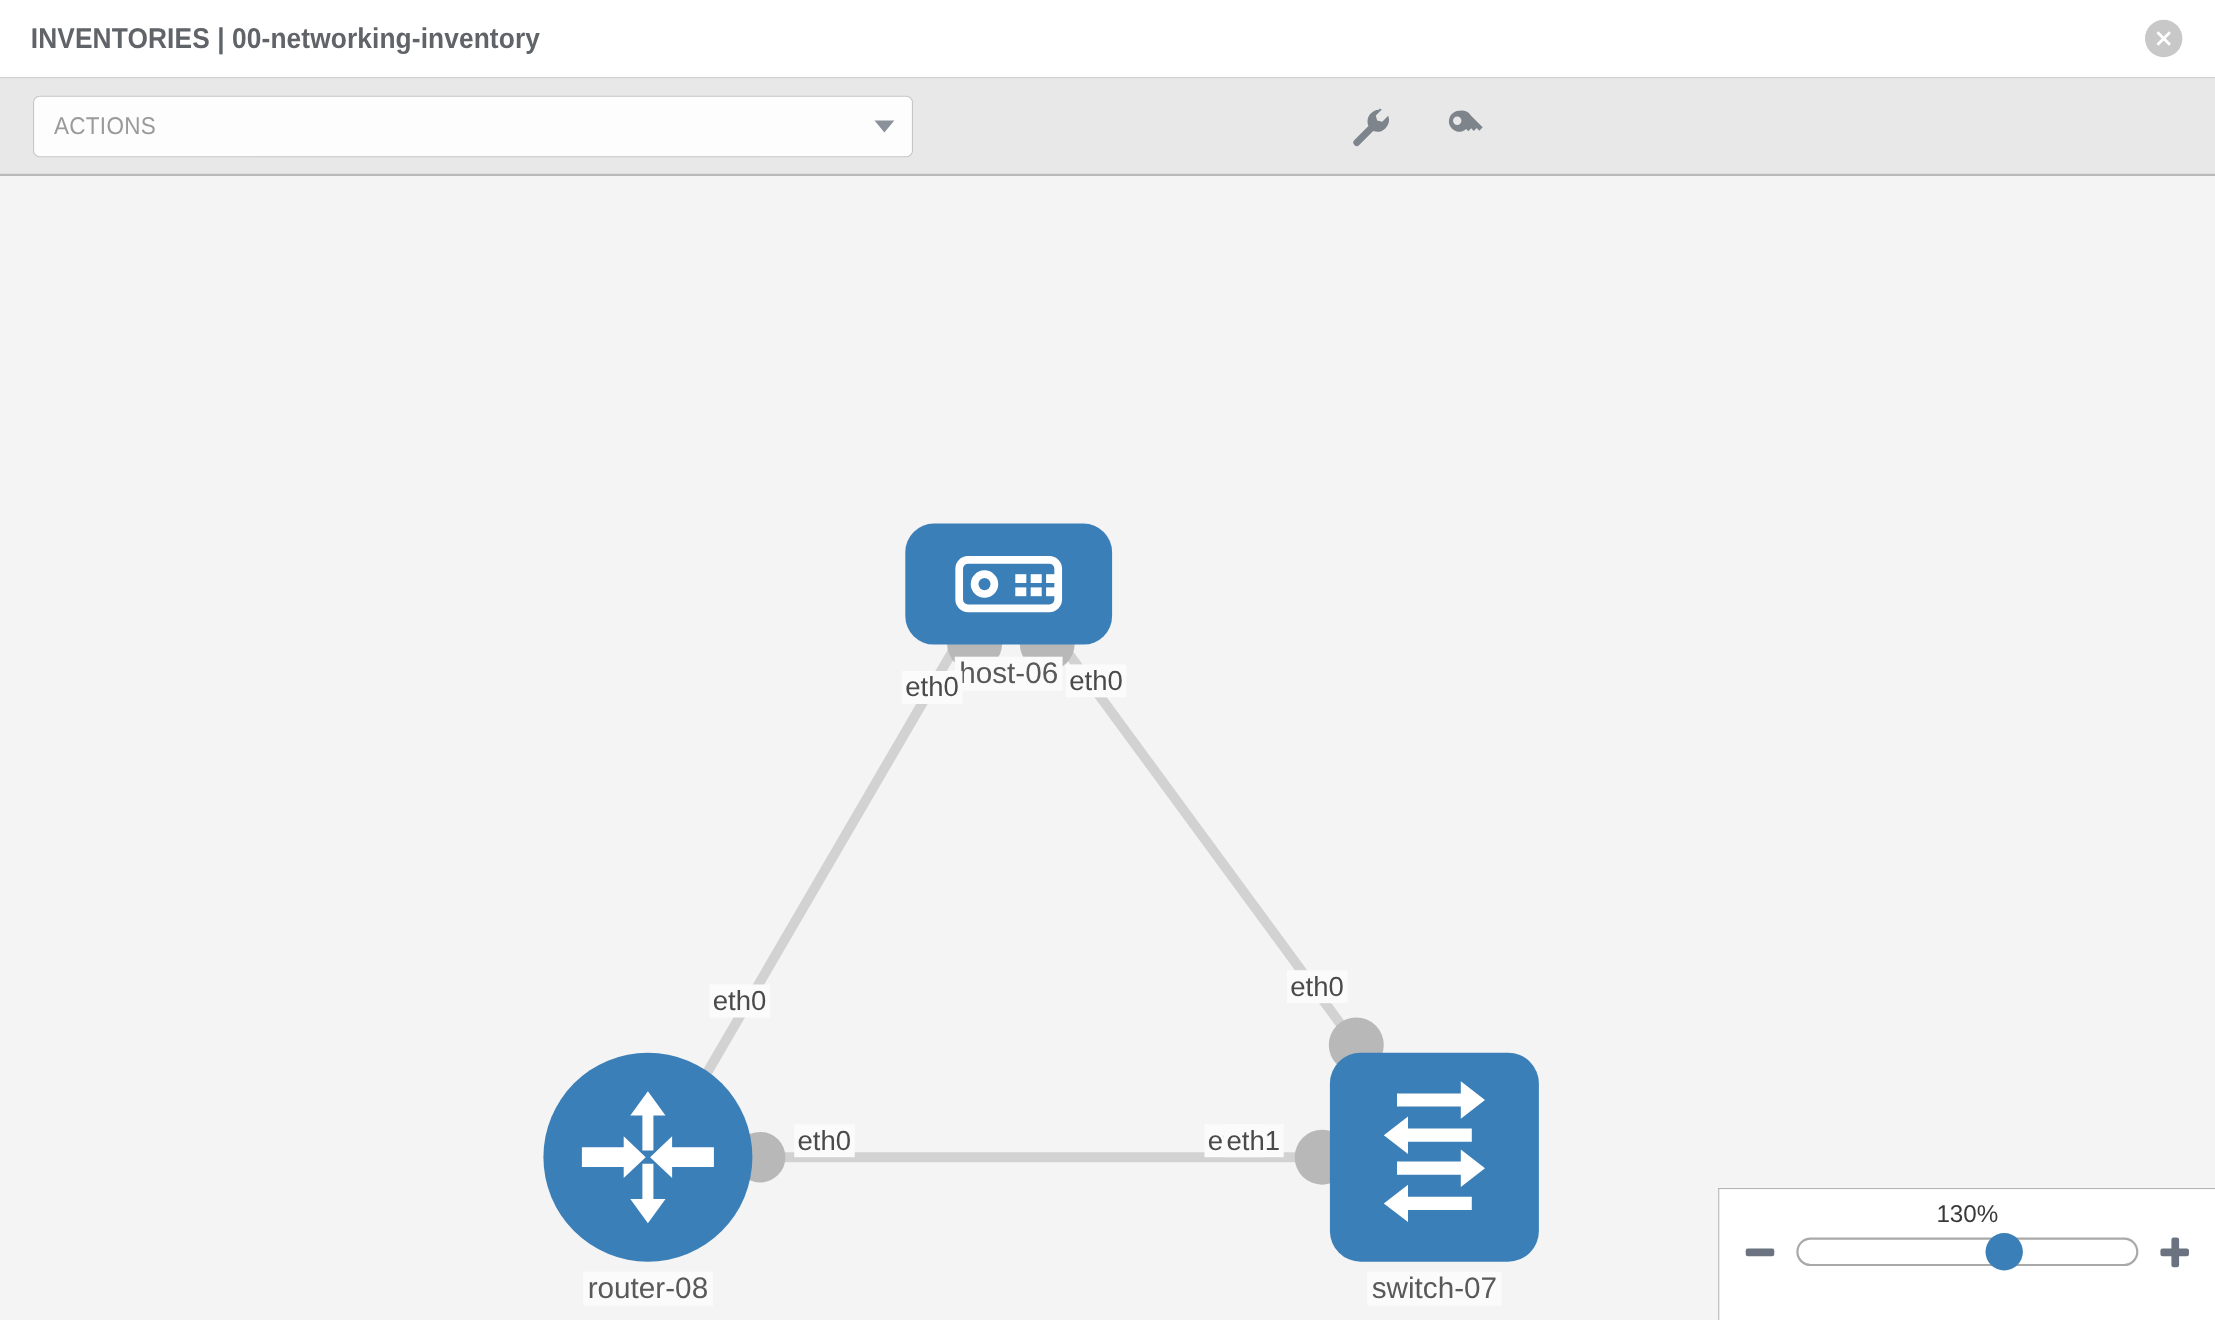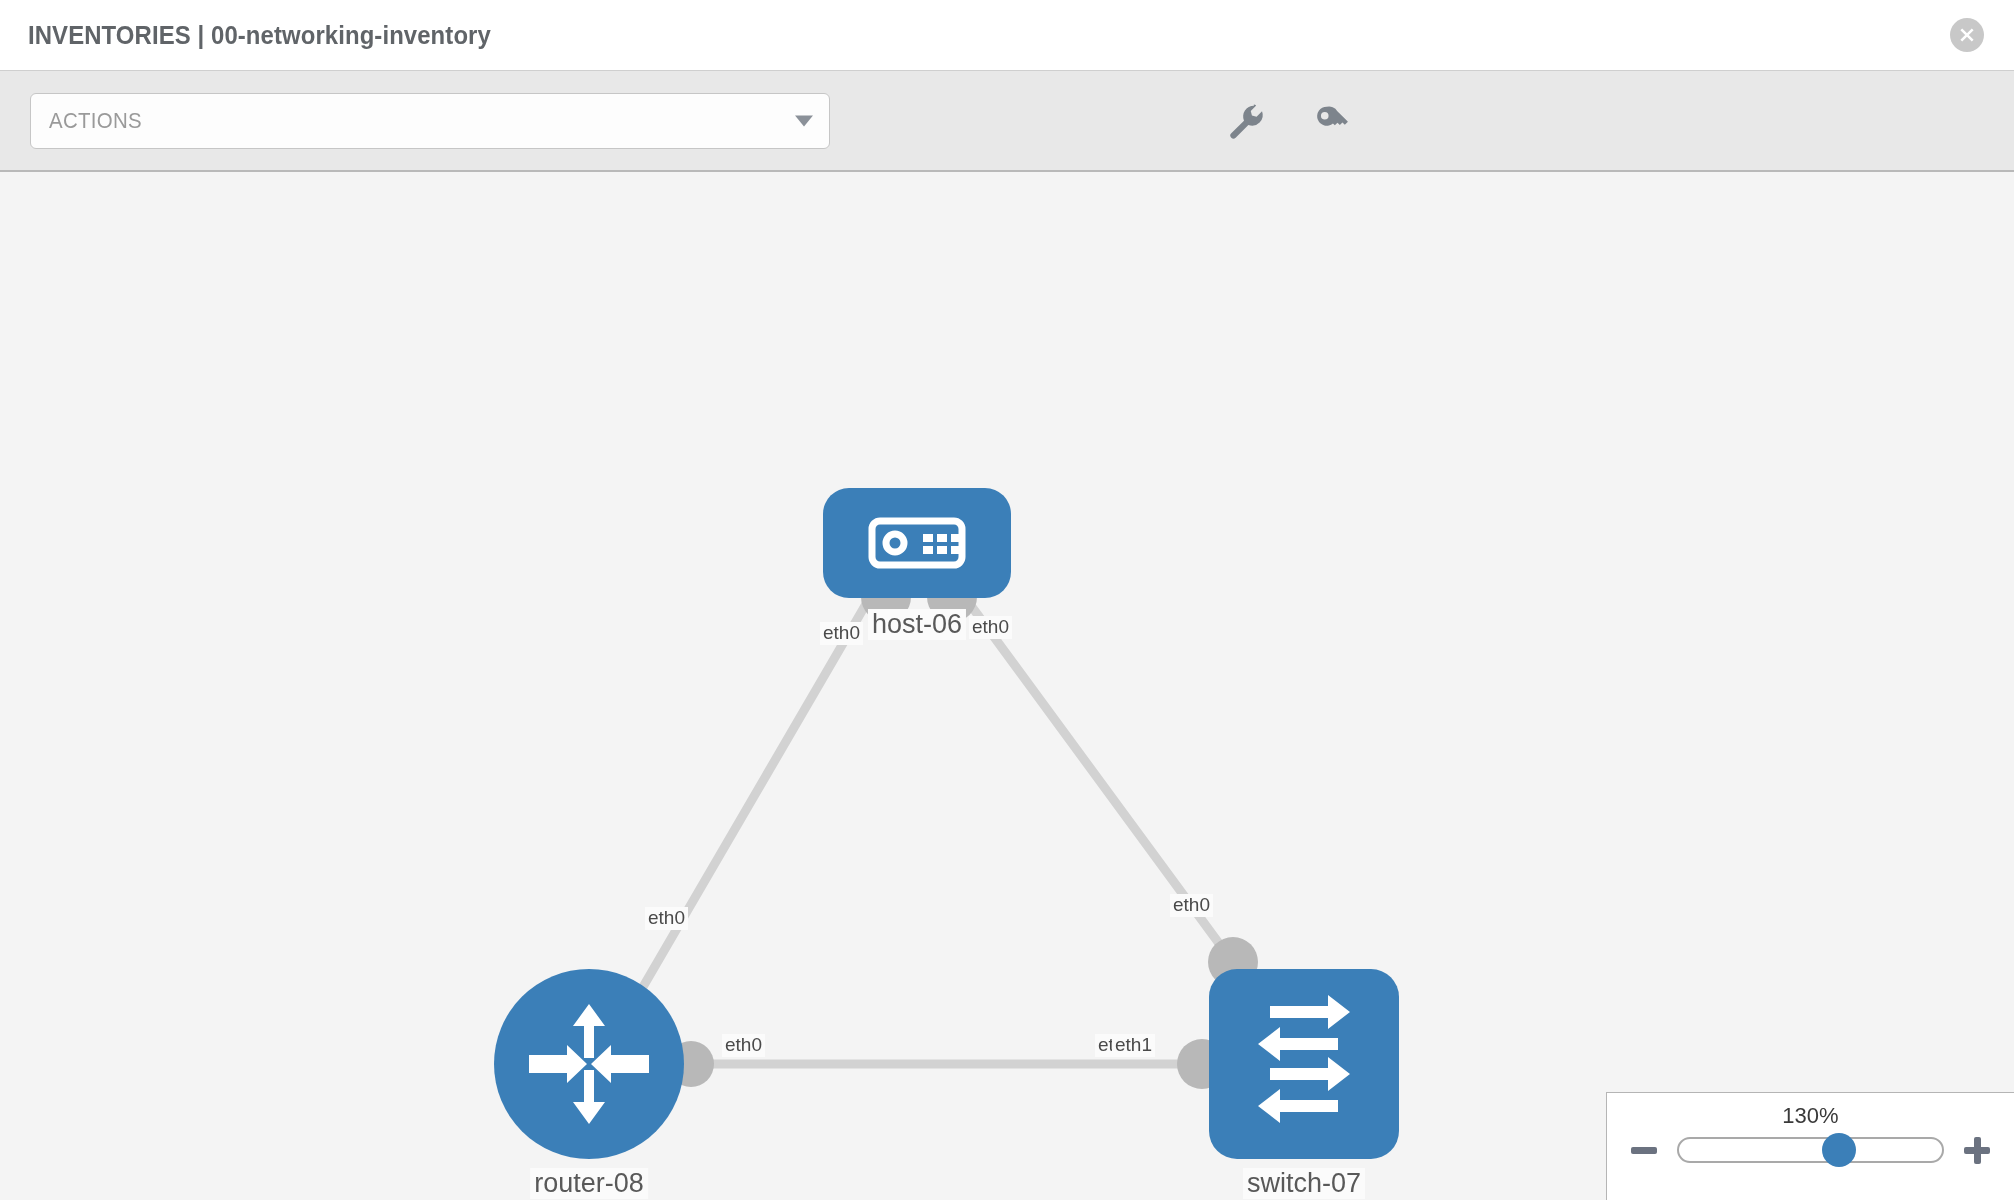--- a/index.html
+++ b/index.html
@@ -41,21 +41,21 @@
     background: #c8c8c8;
     display: flex;
     align-items: center;
     justify-content: center;
     cursor: pointer;
   }
   .close-btn svg { display: block; }
 
   
   .toolbar {
-    height: 102px;
+    height: 90px;
     background: #e8e8e8;
     border-top: 1px solid #cfcfcf;
     border-bottom: 2px solid #b9b9b9;
     display: flex;
     align-items: center;
     padding: 0 30px;
     gap: 0;
   }
   .select-box {
     position: relative;
@@ -114,34 +114,34 @@
     font-size: 27px;
     color: #595959;
     background: #fbfbfb;
     padding: 0 4px;
     white-space: nowrap;
     transform: translateX(-50%);
     line-height: 1.15;
   }
   .iface-label {
     position: absolute;
-    font-size: 19px;
+    font-size: 25px;
     color: #4a4a4a;
     background: #fbfbfb;
     padding: 0 3px;
     white-space: nowrap;
     line-height: 1.2;
   }
 
   
   .zoom-panel {
     position: absolute;
     right: 0;
     bottom: 0;
-    width: 408px;
+    width: 452px;
     height: 120px;
     background: #ffffff;
     border-top: 1px solid #b5b5b5;
     border-left: 1px solid #b5b5b5;
     display: flex;
     flex-direction: column;
     align-items: center;
     padding-top: 10px;
   }
   .zoom-value {

